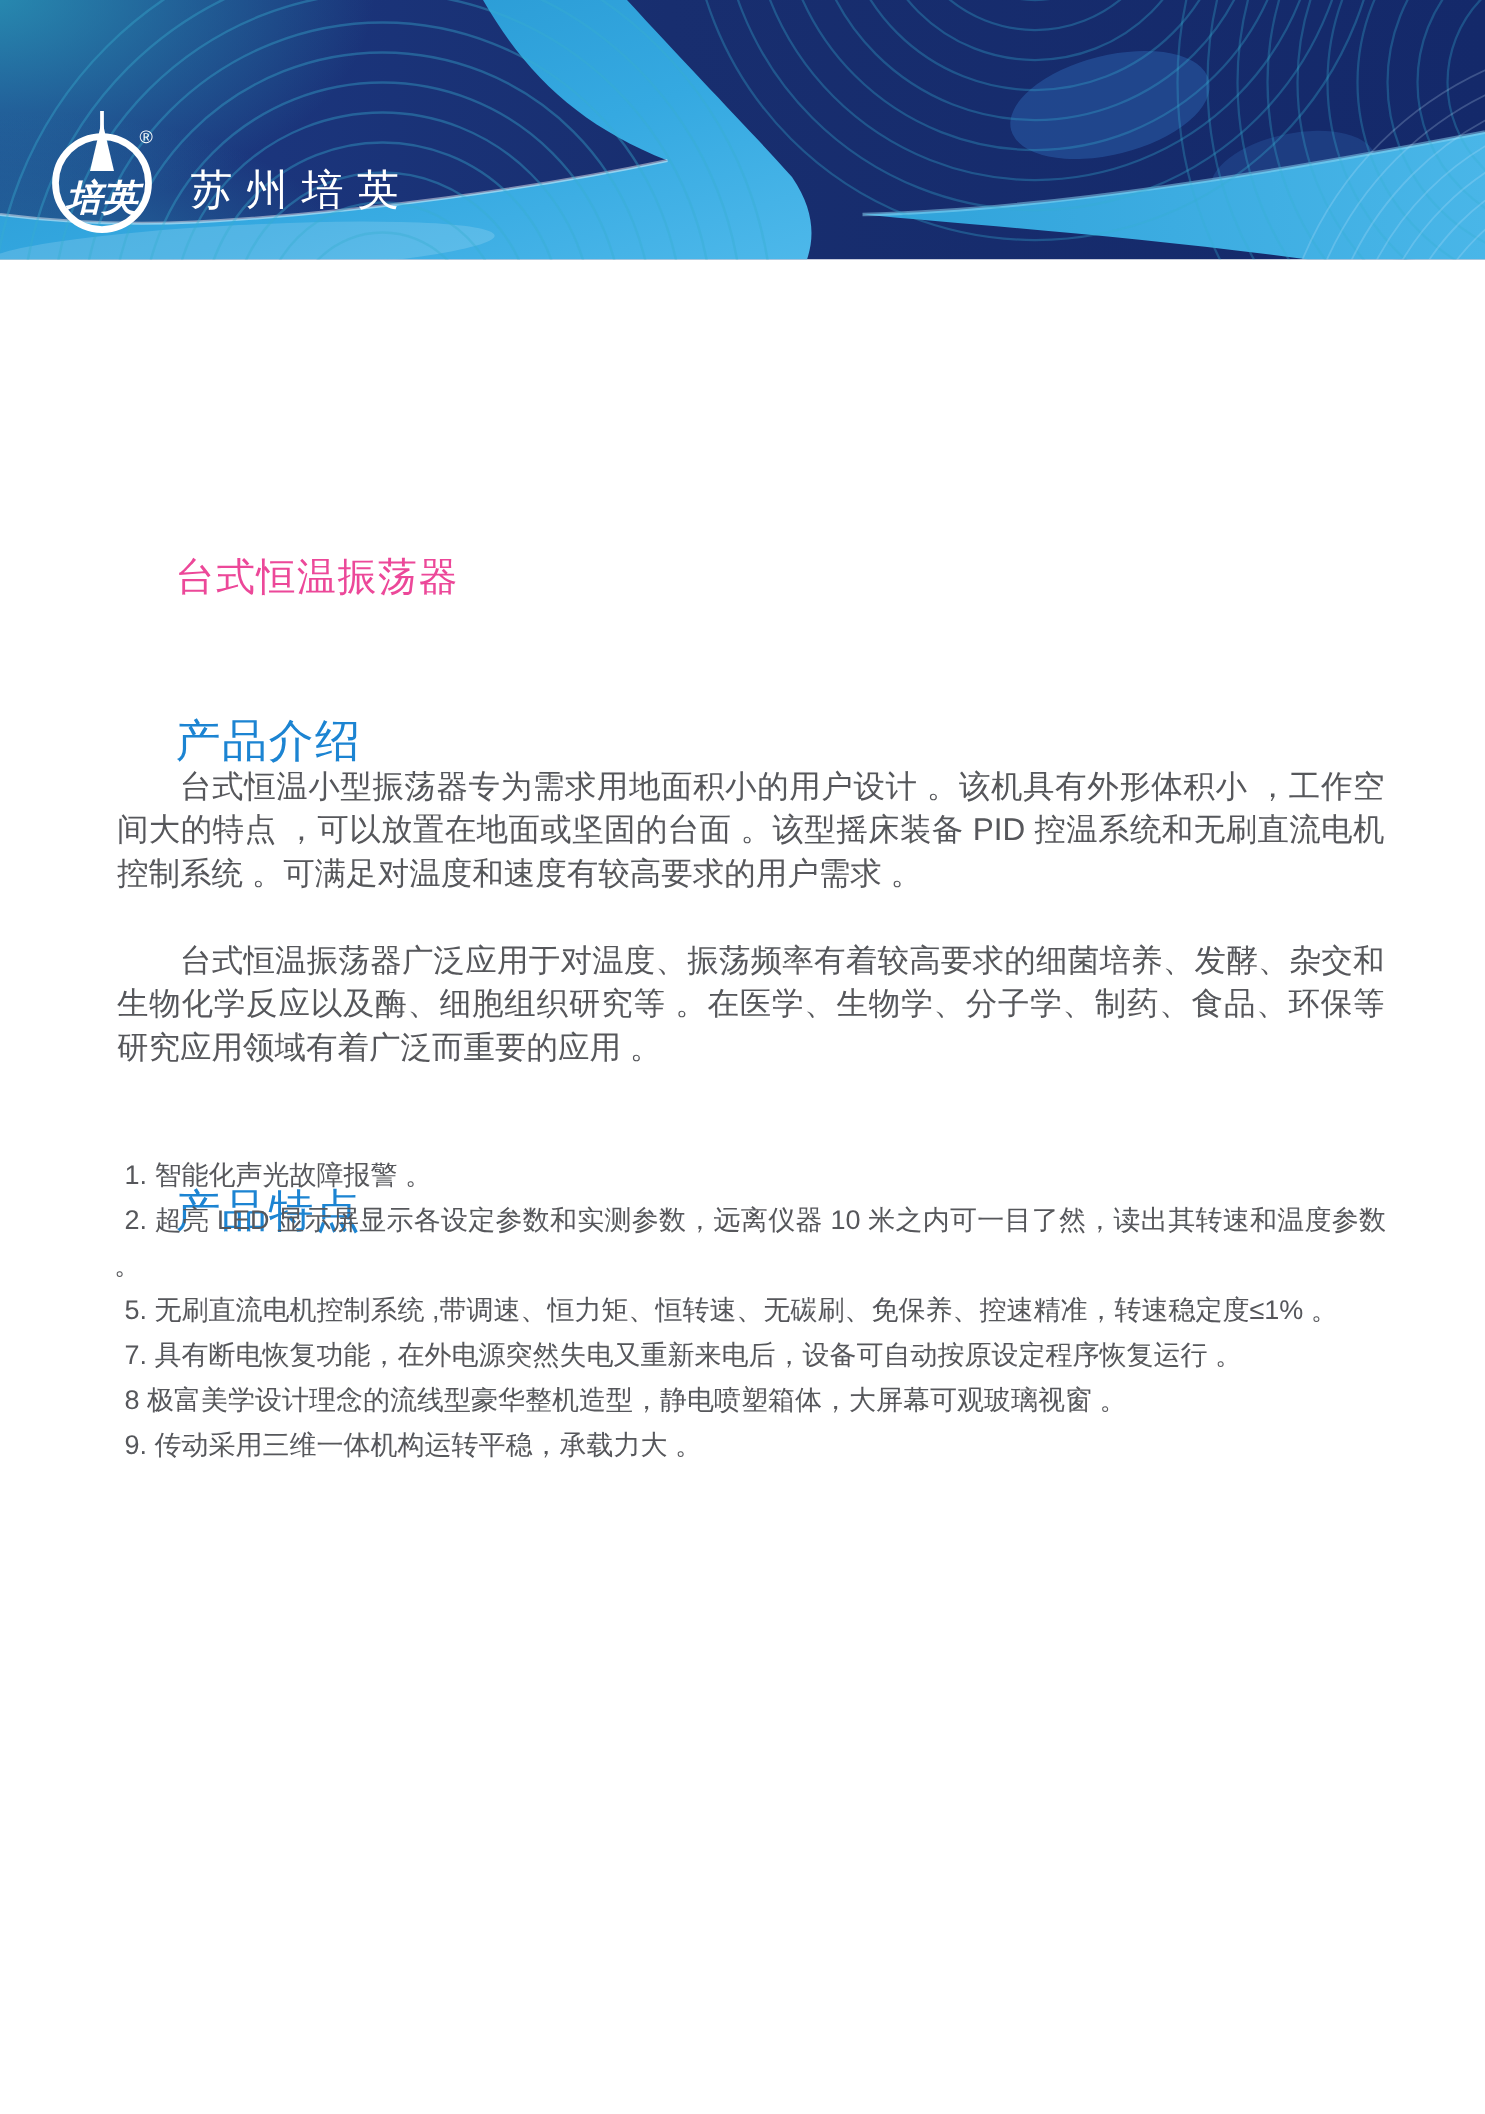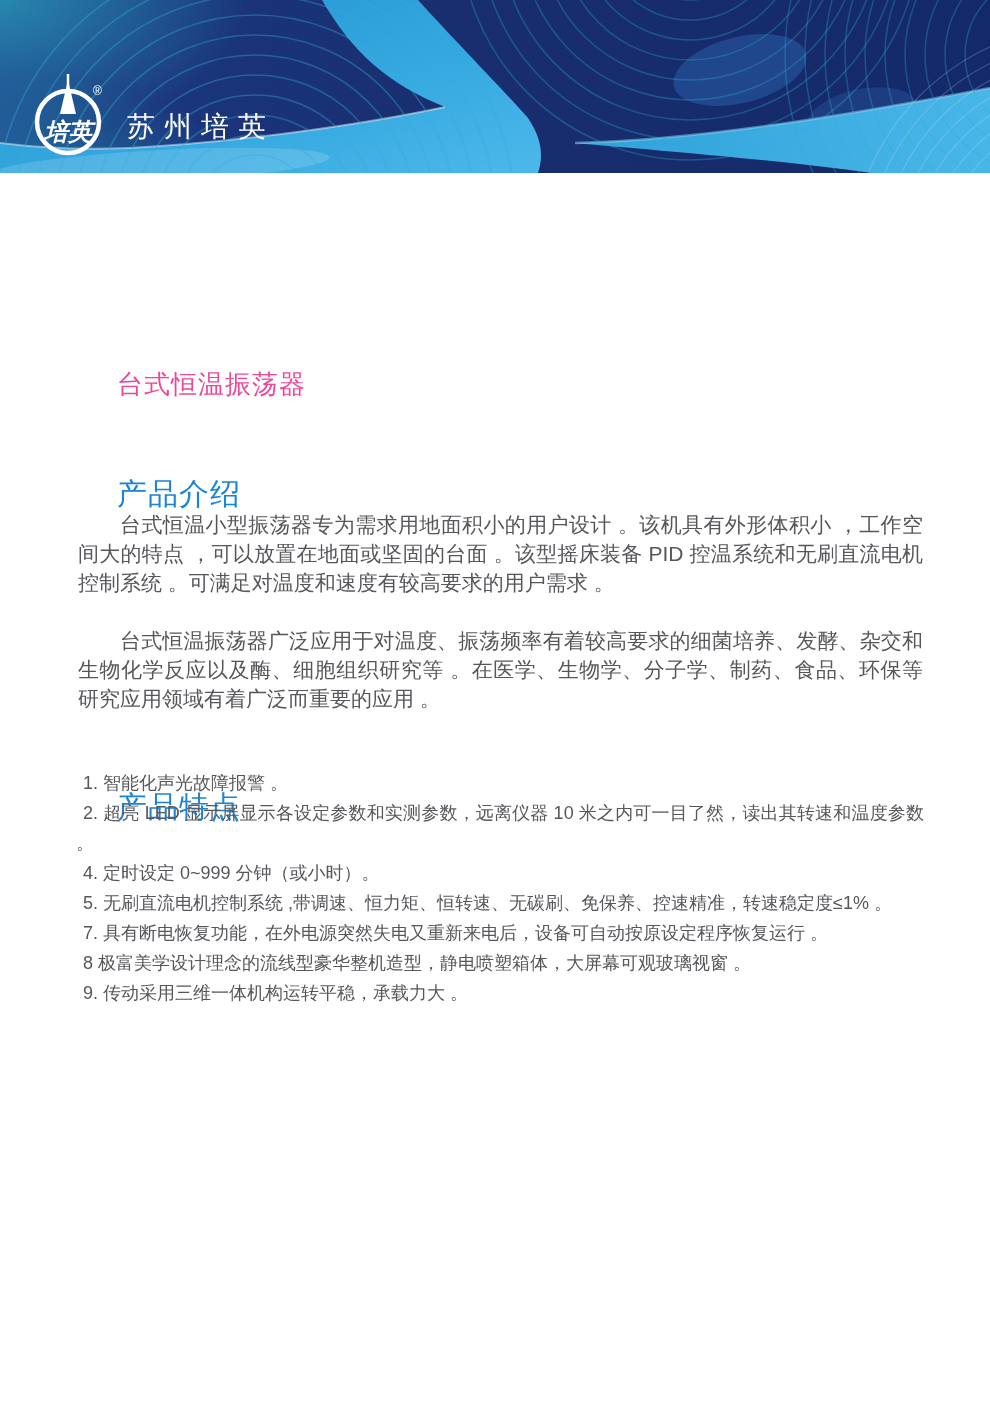--- a/index.html
+++ b/index.html
@@ -164,20 +164,19 @@
 
   <p class="body-para para-1">台式恒温小型振荡器专为需求用地面积小的用户设计 。该机具有外形体积小 ，工作空间大的特点 ，可以放置在地面或坚固的台面 。该型摇床装备 PID 控温系统和无刷直流电机控制系统 。可满足对温度和速度有较高要求的用户需求 。</p>
 
   <p class="body-para para-2">台式恒温振荡器广泛应用于对温度、振荡频率有着较高要求的细菌培养、发酵、杂交和生物化学反应以及酶、细胞组织研究等 。在医学、生物学、分子学、制药、食品、环保等研究应用领域有着广泛而重要的应用 。</p>
 
   <h2 class="section-heading heading-features">产品特点</h2>
 
   <div class="feature-list">
     <div class="feature-item">1. 智能化声光故障报警 。</div>
     <div class="feature-item">2. 超亮 LED 显示屏显示各设定参数和实测参数，远离仪器 10 米之内可一目了然，读出其转速和温度参数 。</div>
-    <div class="feature-item">4. 定时设定 0~999 分钟（或小时）。</div>
     <div class="feature-item">5. 无刷直流电机控制系统 ,带调速、恒力矩、恒转速、无碳刷、免保养、控速精准，转速稳定度≤1% 。</div>
     <div class="feature-item">7. 具有断电恢复功能，在外电源突然失电又重新来电后，设备可自动按原设定程序恢复运行 。</div>
     <div class="feature-item">8 极富美学设计理念的流线型豪华整机造型，静电喷塑箱体，大屏幕可观玻璃视窗 。</div>
     <div class="feature-item">9. 传动采用三维一体机构运转平稳，承载力大 。</div>
   </div>
 
 </div>
 
 </body></html>

